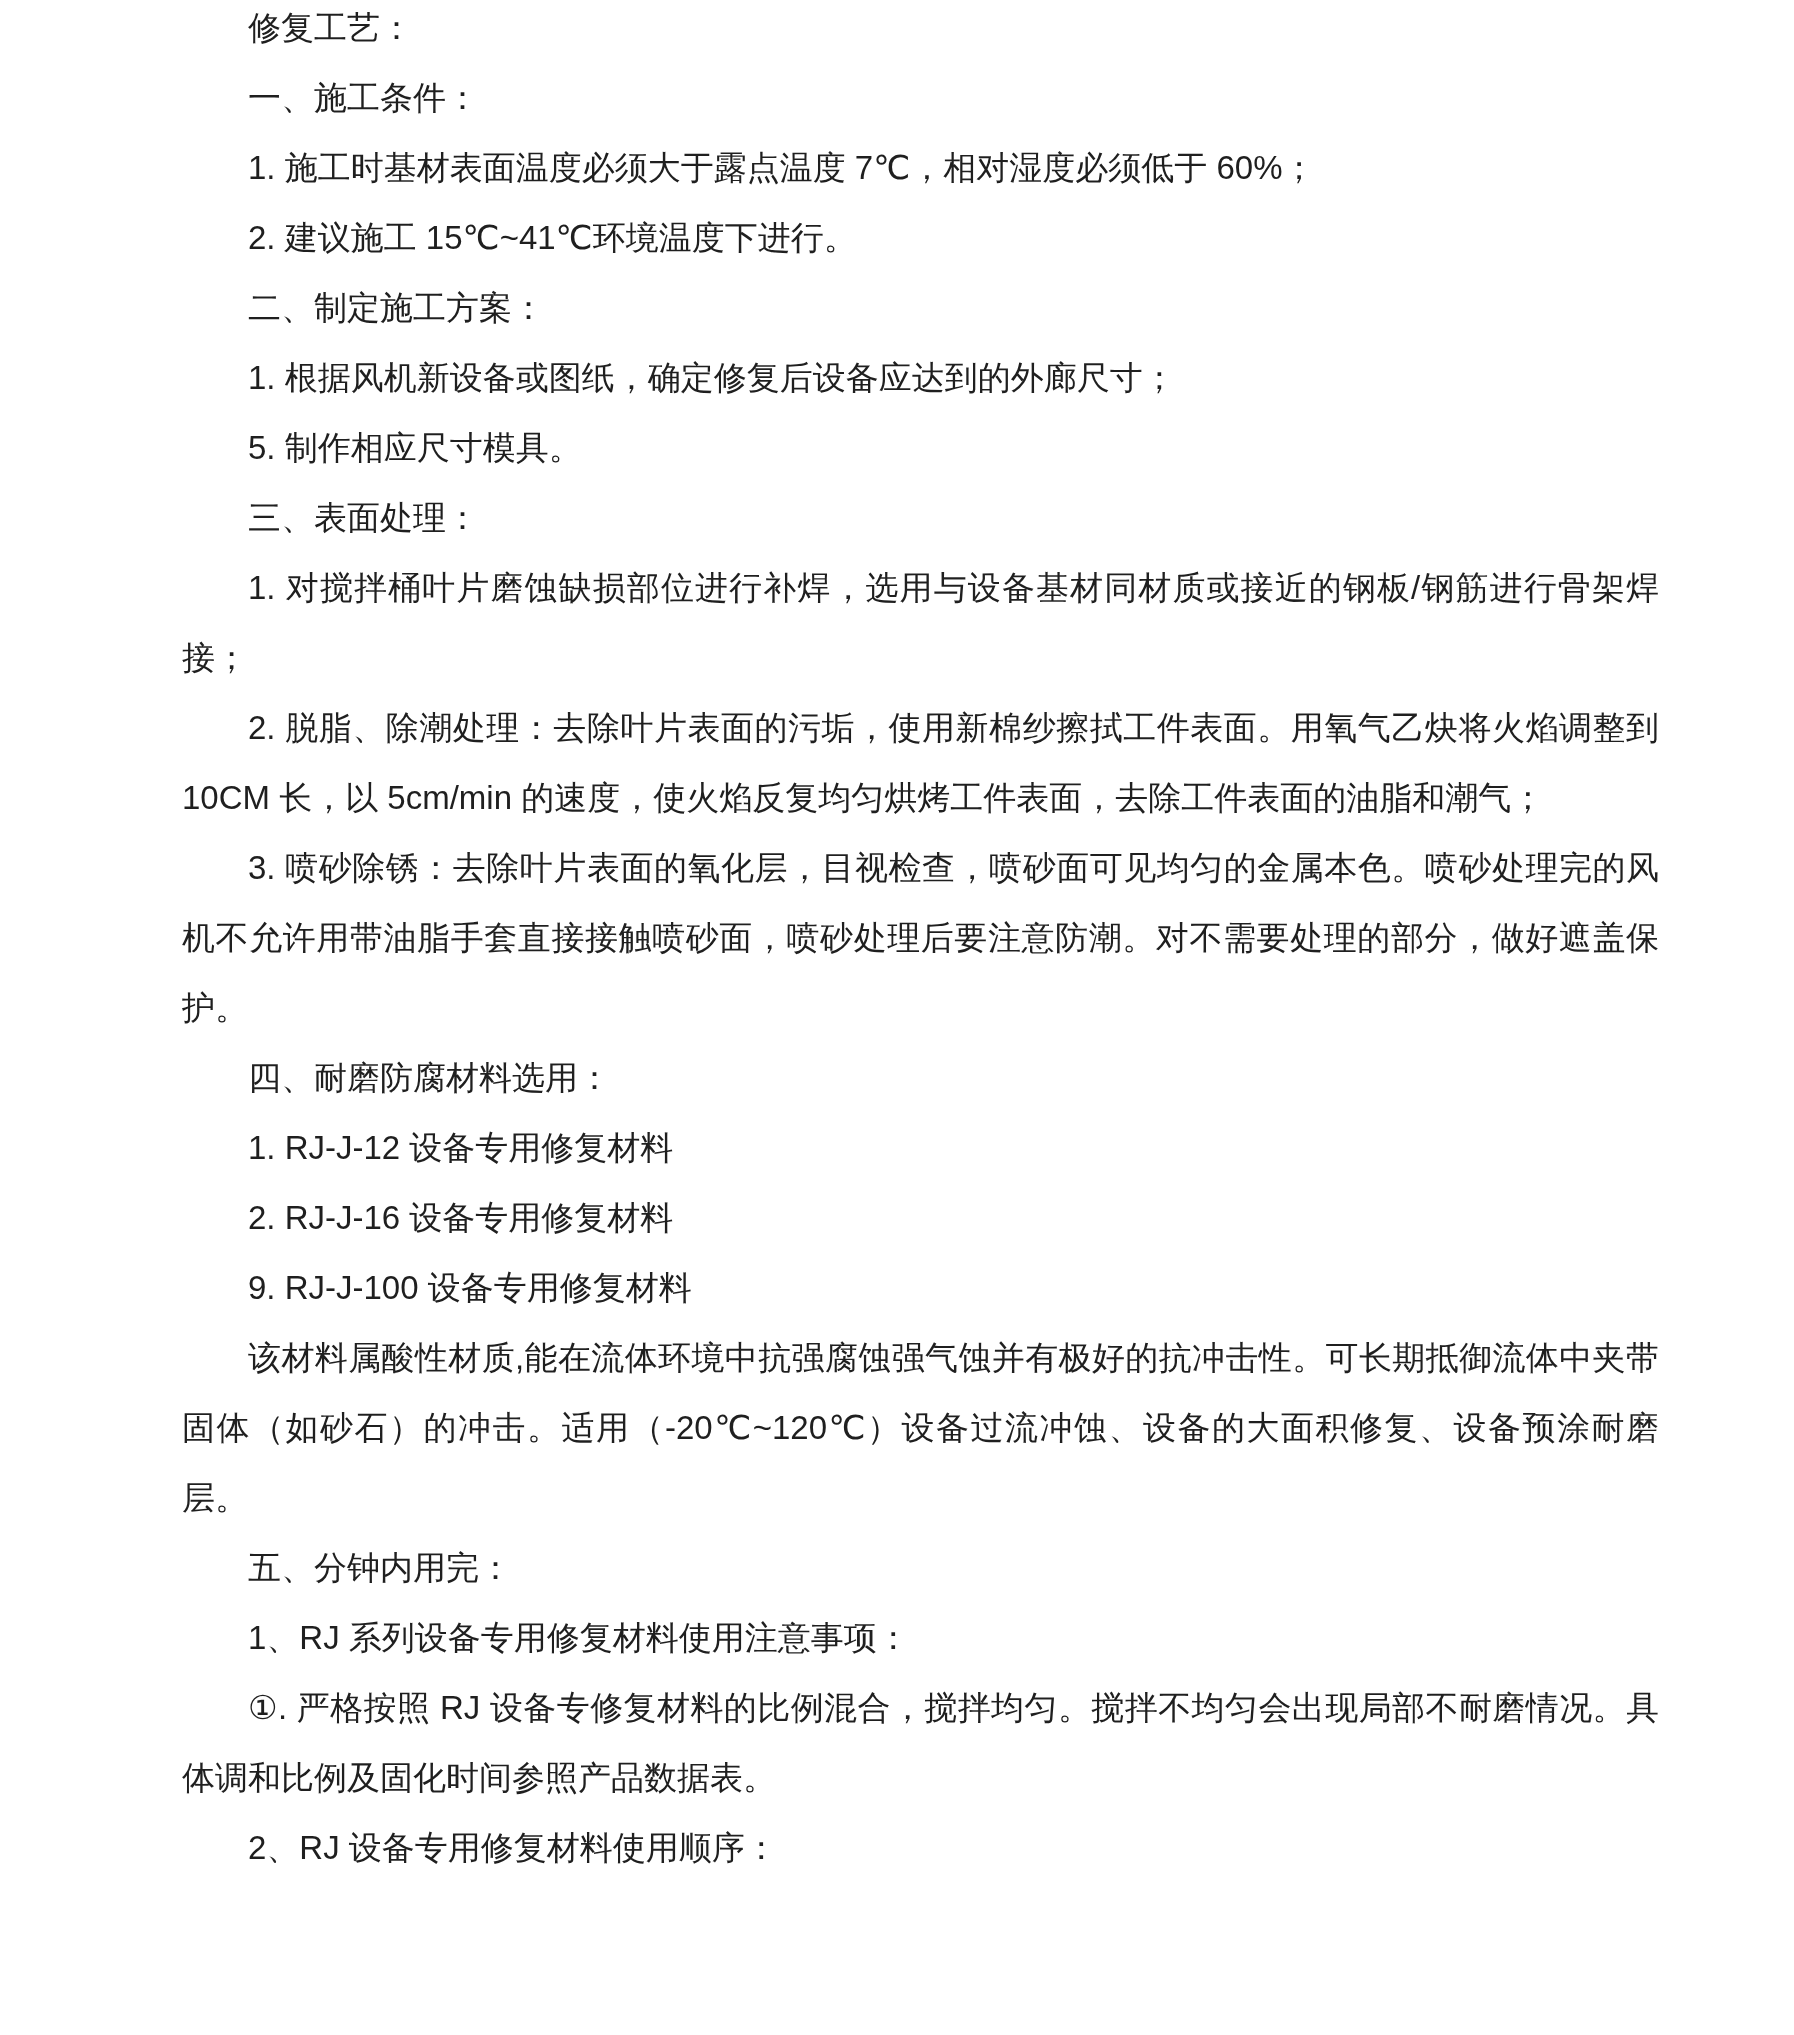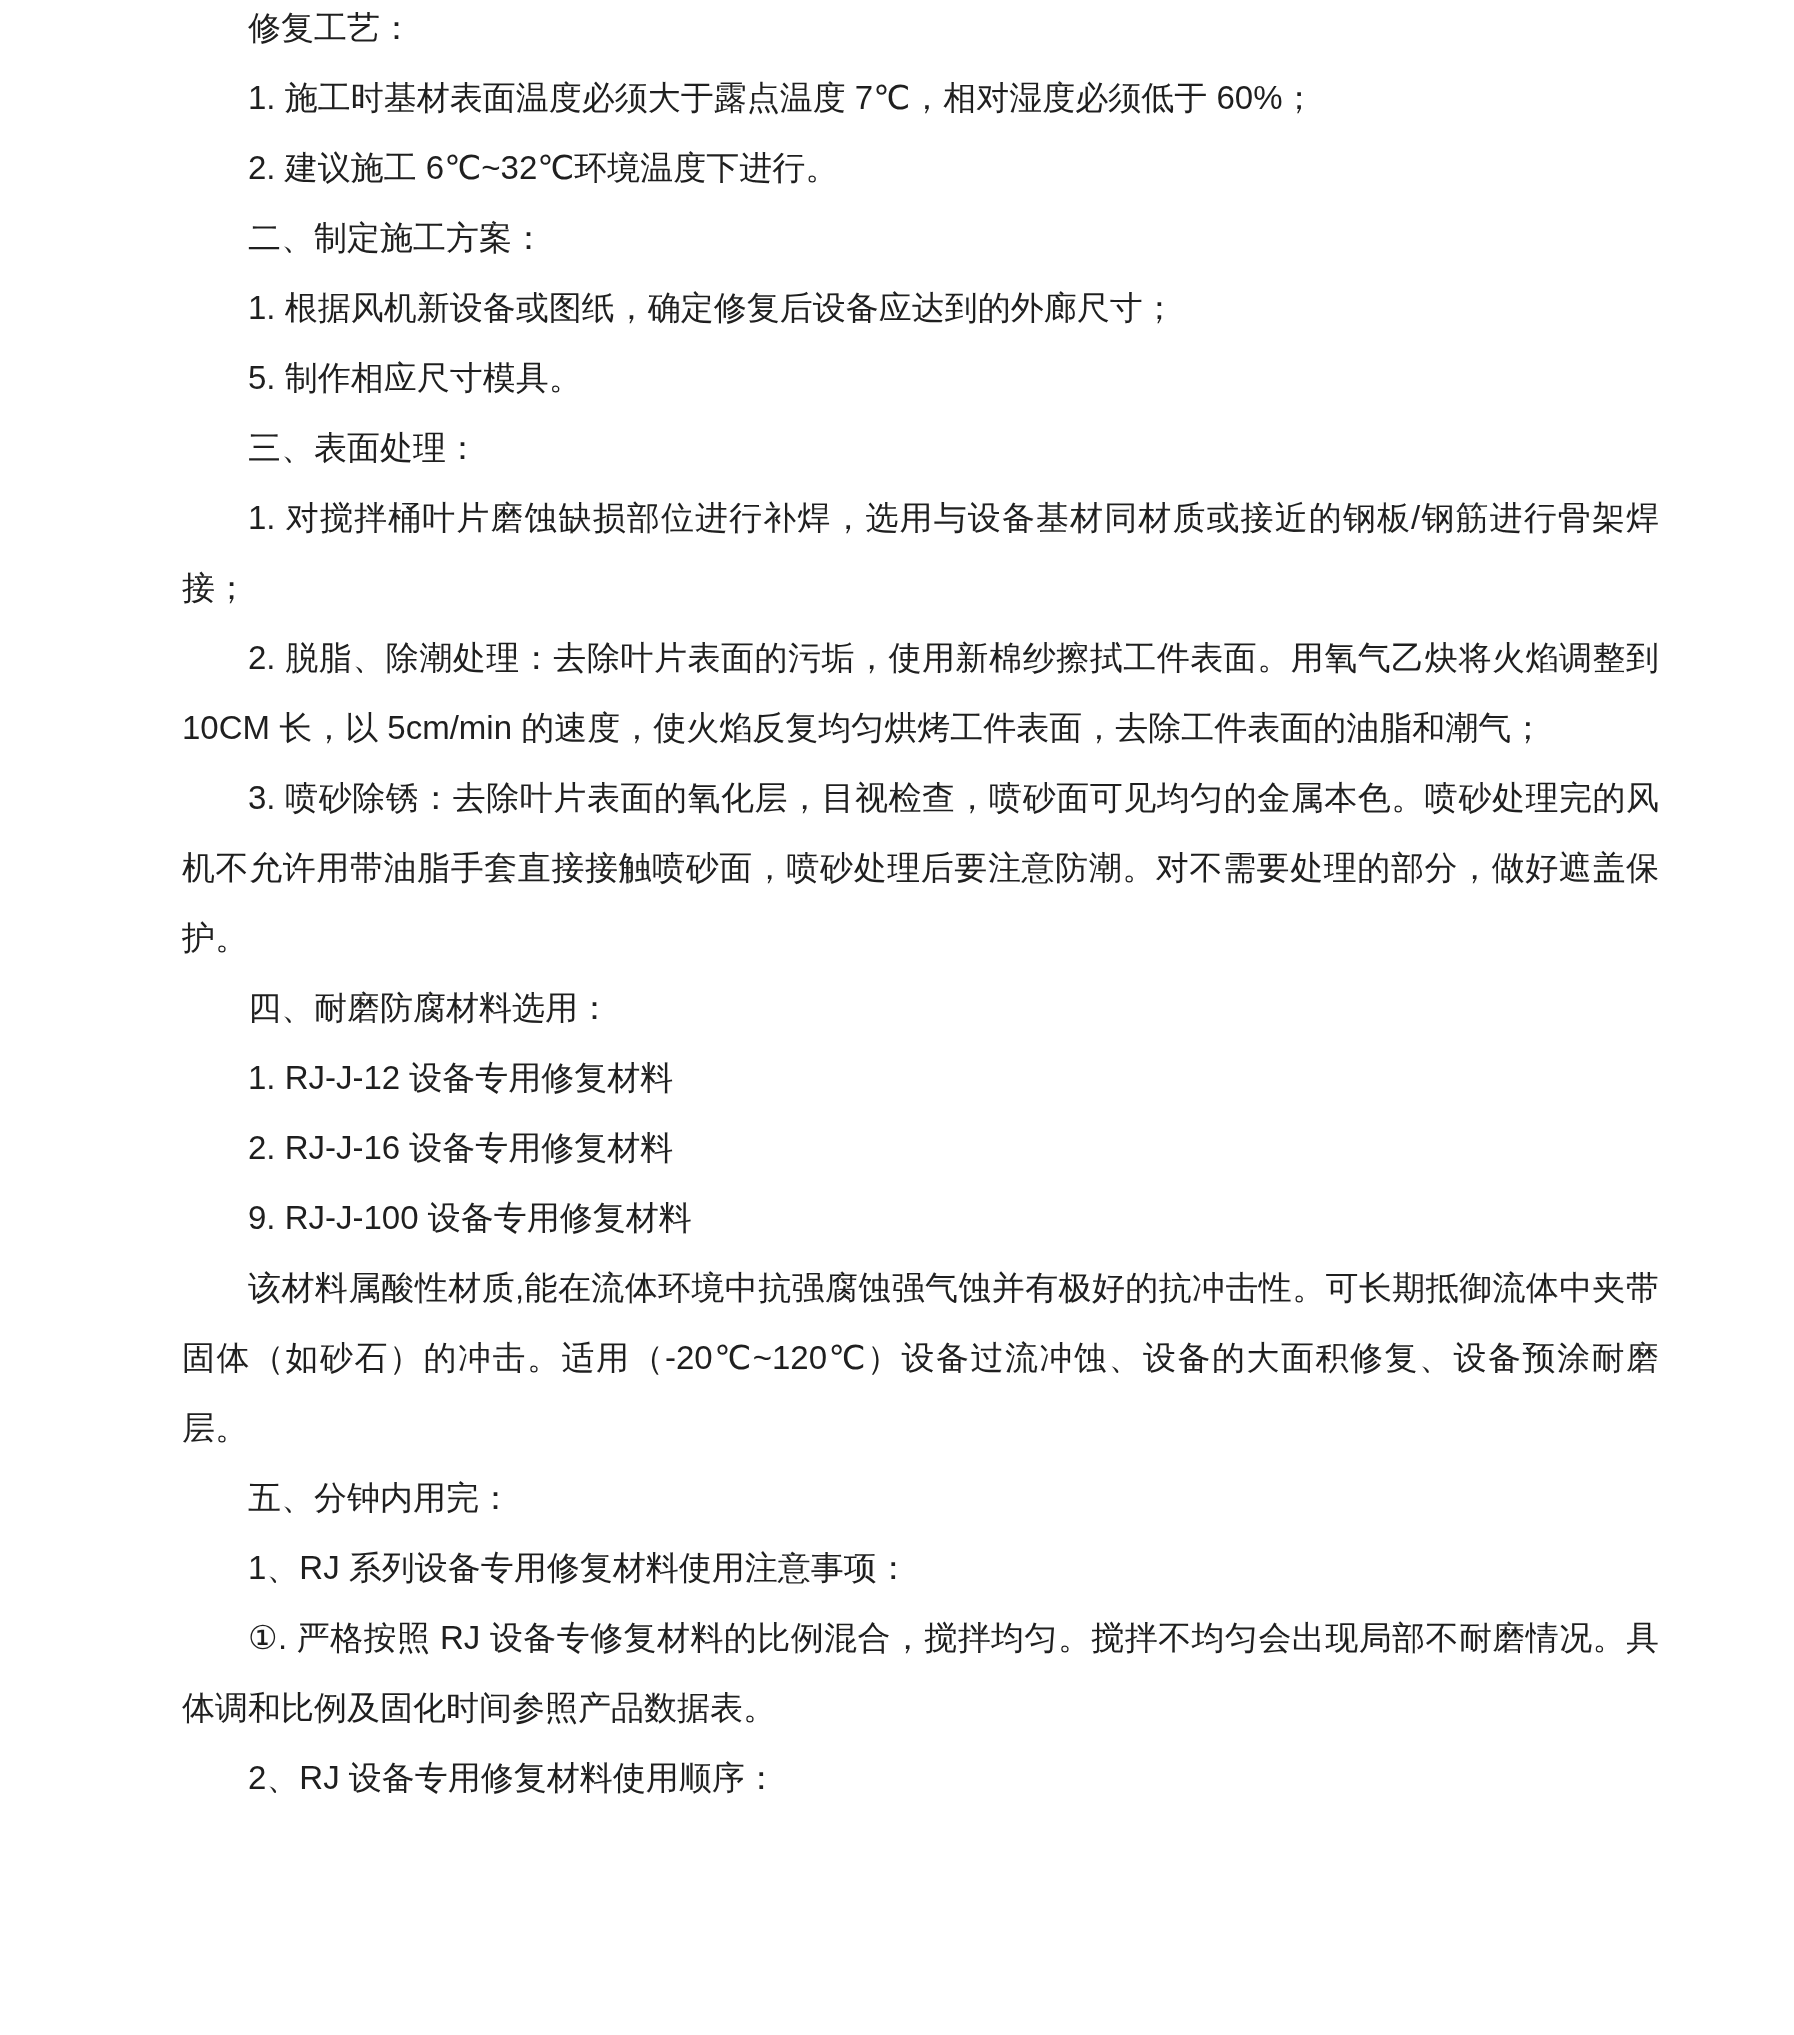--- a/index.html
+++ b/index.html
@@ -33,22 +33,23 @@
     word-break: normal;
     overflow-wrap: break-word;
   }
 </style>
 </head>
 <body>
 
 <main class="page">
   <section class="text-block">
       <p class="para">修复工艺：</p>
+      <p class="para">一、施工条件：</p>
       <p class="para">1. 施工时基材表面温度必须大于露点温度 7℃，相对湿度必须低于 60%；</p>
-      <p class="para">2. 建议施工 6℃~32℃环境温度下进行。</p>
+      <p class="para">2. 建议施工 15℃~41℃环境温度下进行。</p>
       <p class="para">二、制定施工方案：</p>
       <p class="para">1. 根据风机新设备或图纸，确定修复后设备应达到的外廊尺寸；</p>
       <p class="para">5. 制作相应尺寸模具。</p>
       <p class="para">三、表面处理：</p>
       <p class="para">1. 对搅拌桶叶片磨蚀缺损部位进行补焊，选用与设备基材同材质或接近的钢板/钢筋进行骨架焊接；</p>
       <p class="para">2. 脱脂、除潮处理：去除叶片表面的污垢，使用新棉纱擦拭工件表面。用氧气乙炔将火焰调整到 10CM 长，以 5cm/min 的速度，使火焰反复均匀烘烤工件表面，去除工件表面的油脂和潮气；</p>
       <p class="para">3. 喷砂除锈：去除叶片表面的氧化层，目视检查，喷砂面可见均匀的金属本色。喷砂处理完的风机不允许用带油脂手套直接接触喷砂面，喷砂处理后要注意防潮。对不需要处理的部分，做好遮盖保护。</p>
       <p class="para">四、耐磨防腐材料选用：</p>
       <p class="para">1. RJ-J-12 设备专用修复材料</p>
       <p class="para">2. RJ-J-16 设备专用修复材料</p>

